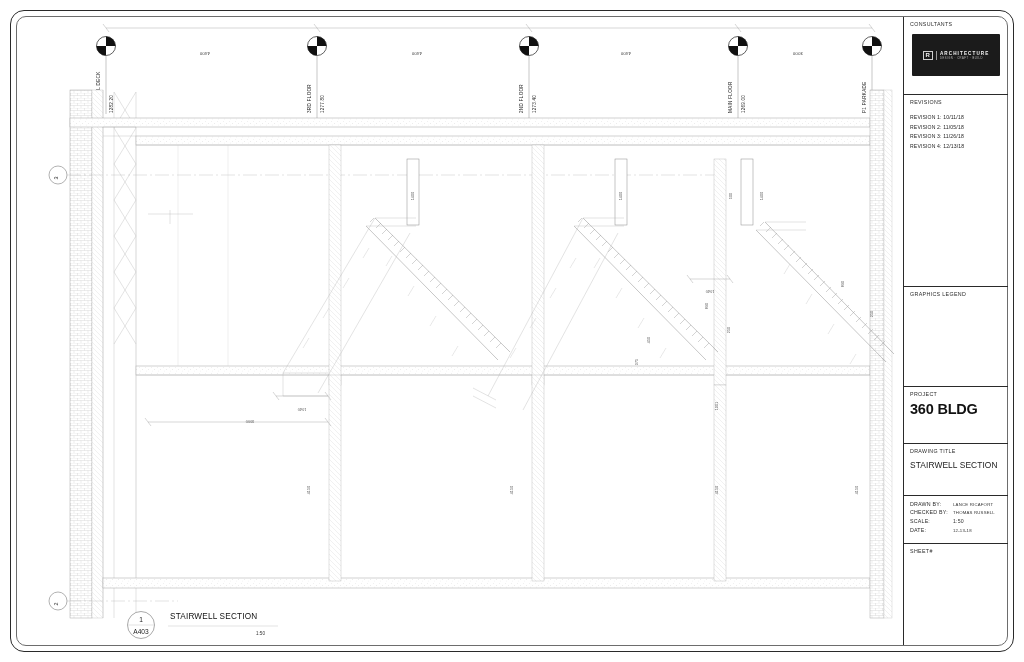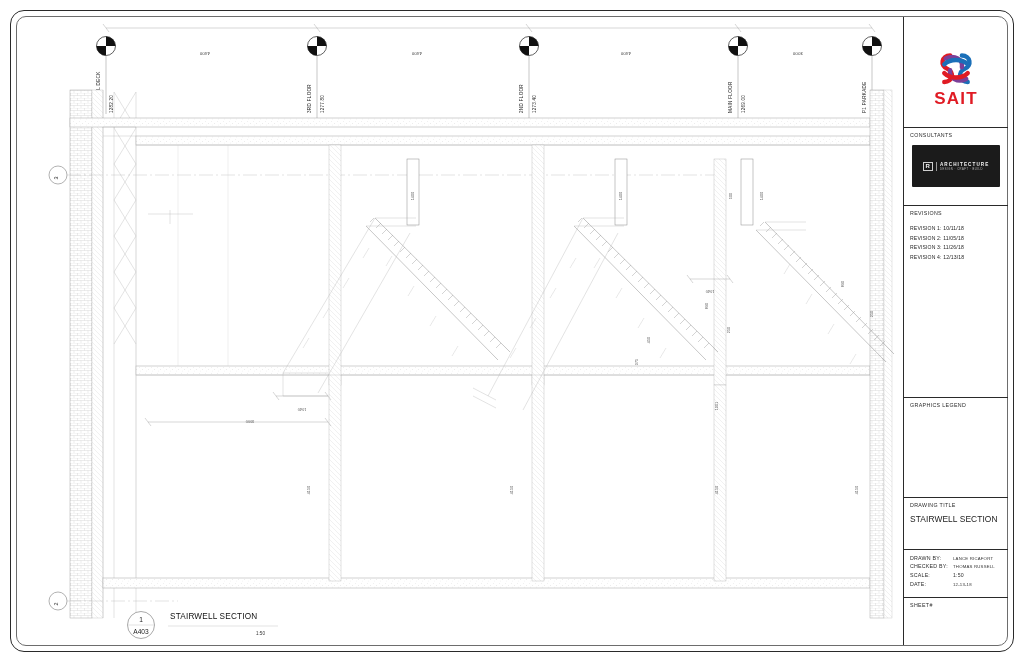--- a/index.html
+++ b/index.html
@@ -302,33 +302,20 @@
       <text class="det-title" x="152" y="601">STAIRWELL SECTION</text>
       <path class="ln-l" d="M150 608 H260"></path>
       <text class="det-scale" x="238" y="617">1:50</text>
     </g>
 
   </svg>
   </div>
 
   <div id="titleblock">
 
-    <div class="tb-logo">
-      <svg class="sait-mark" viewBox="0 0 60 54">
-        <g fill="none" stroke-width="6" stroke-linecap="round">
-          <path d="M22 10 C10 10 8 24 18 28 C28 32 26 46 14 46" stroke="#e01b24"></path>
-          <path d="M38 10 C50 10 52 24 42 28 C32 32 34 46 46 46" stroke="#1a6fb8"></path>
-          <path d="M16 14 C28 8 40 16 38 26" stroke="#7b3f98"></path>
-          <path d="M44 42 C32 48 20 40 22 30" stroke="#7b3f98"></path>
-          <path d="M14 34 C22 42 38 42 46 34" stroke="#e01b24"></path>
-          <path d="M14 22 C22 14 38 14 46 22" stroke="#1a6fb8"></path>
-        </g>
-      </svg>
-      <div class="sait-word">SAIT</div>
-    </div>
 
     <div class="tb-cell tb-consult">
       <div class="tb-head">CONSULTANTS</div>
       <div class="consult-logo">
         <div class="consult-r">R</div>
         <div class="consult-txt">
           <div class="consult-name">ARCHITECTURE</div>
           <div class="consult-sub">DESIGN · CRAFT · BUILD</div>
         </div>
       </div>
@@ -341,20 +328,24 @@
         <div class="rev-item">REVISION 2: 11/05/18</div>
         <div class="rev-item">REVISION 3: 11/26/18</div>
         <div class="rev-item">REVISION 4: 12/13/18</div>
       </div>
     </div>
 
     <div class="tb-cell tb-legend">
       <div class="tb-head">GRAPHICS LEGEND</div>
     </div>
 
+    <div class="tb-cell tb-project">
+      <div class="tb-head">PROJECT</div>
+      <div class="project-name">360 BLDG</div>
+    </div>
 
     <div class="tb-cell tb-title">
       <div class="tb-head">DRAWING TITLE</div>
       <div class="drawing-title">STAIRWELL SECTION</div>
     </div>
 
     <div class="tb-cell tb-info">
       <div class="info-row">
         <span class="info-lbl tb-head">DRAWN BY:</span>
         <span class="info-val">LANCE RICAFORT</span>

